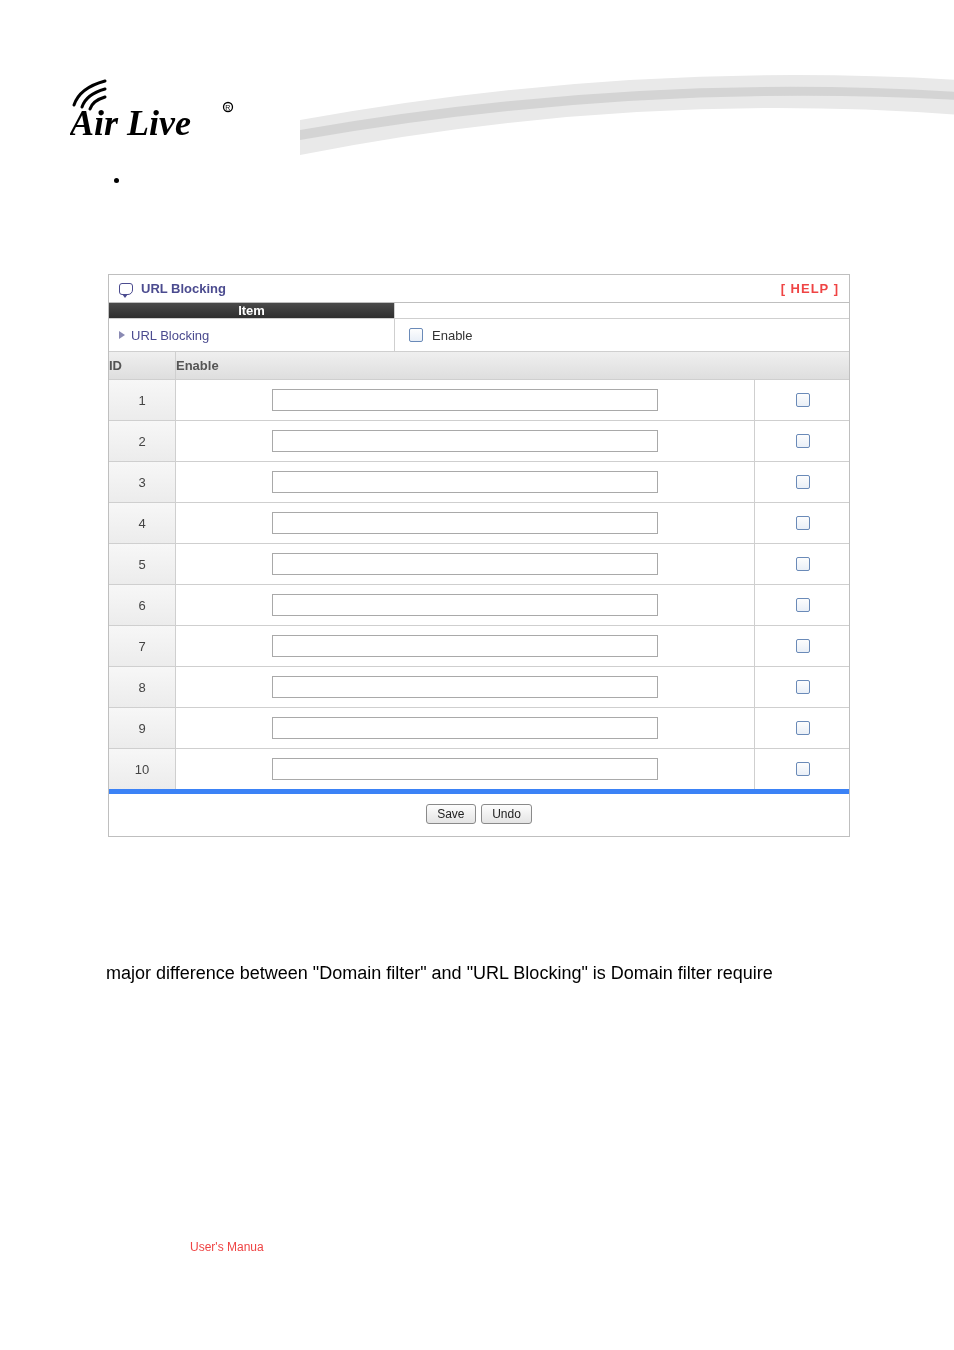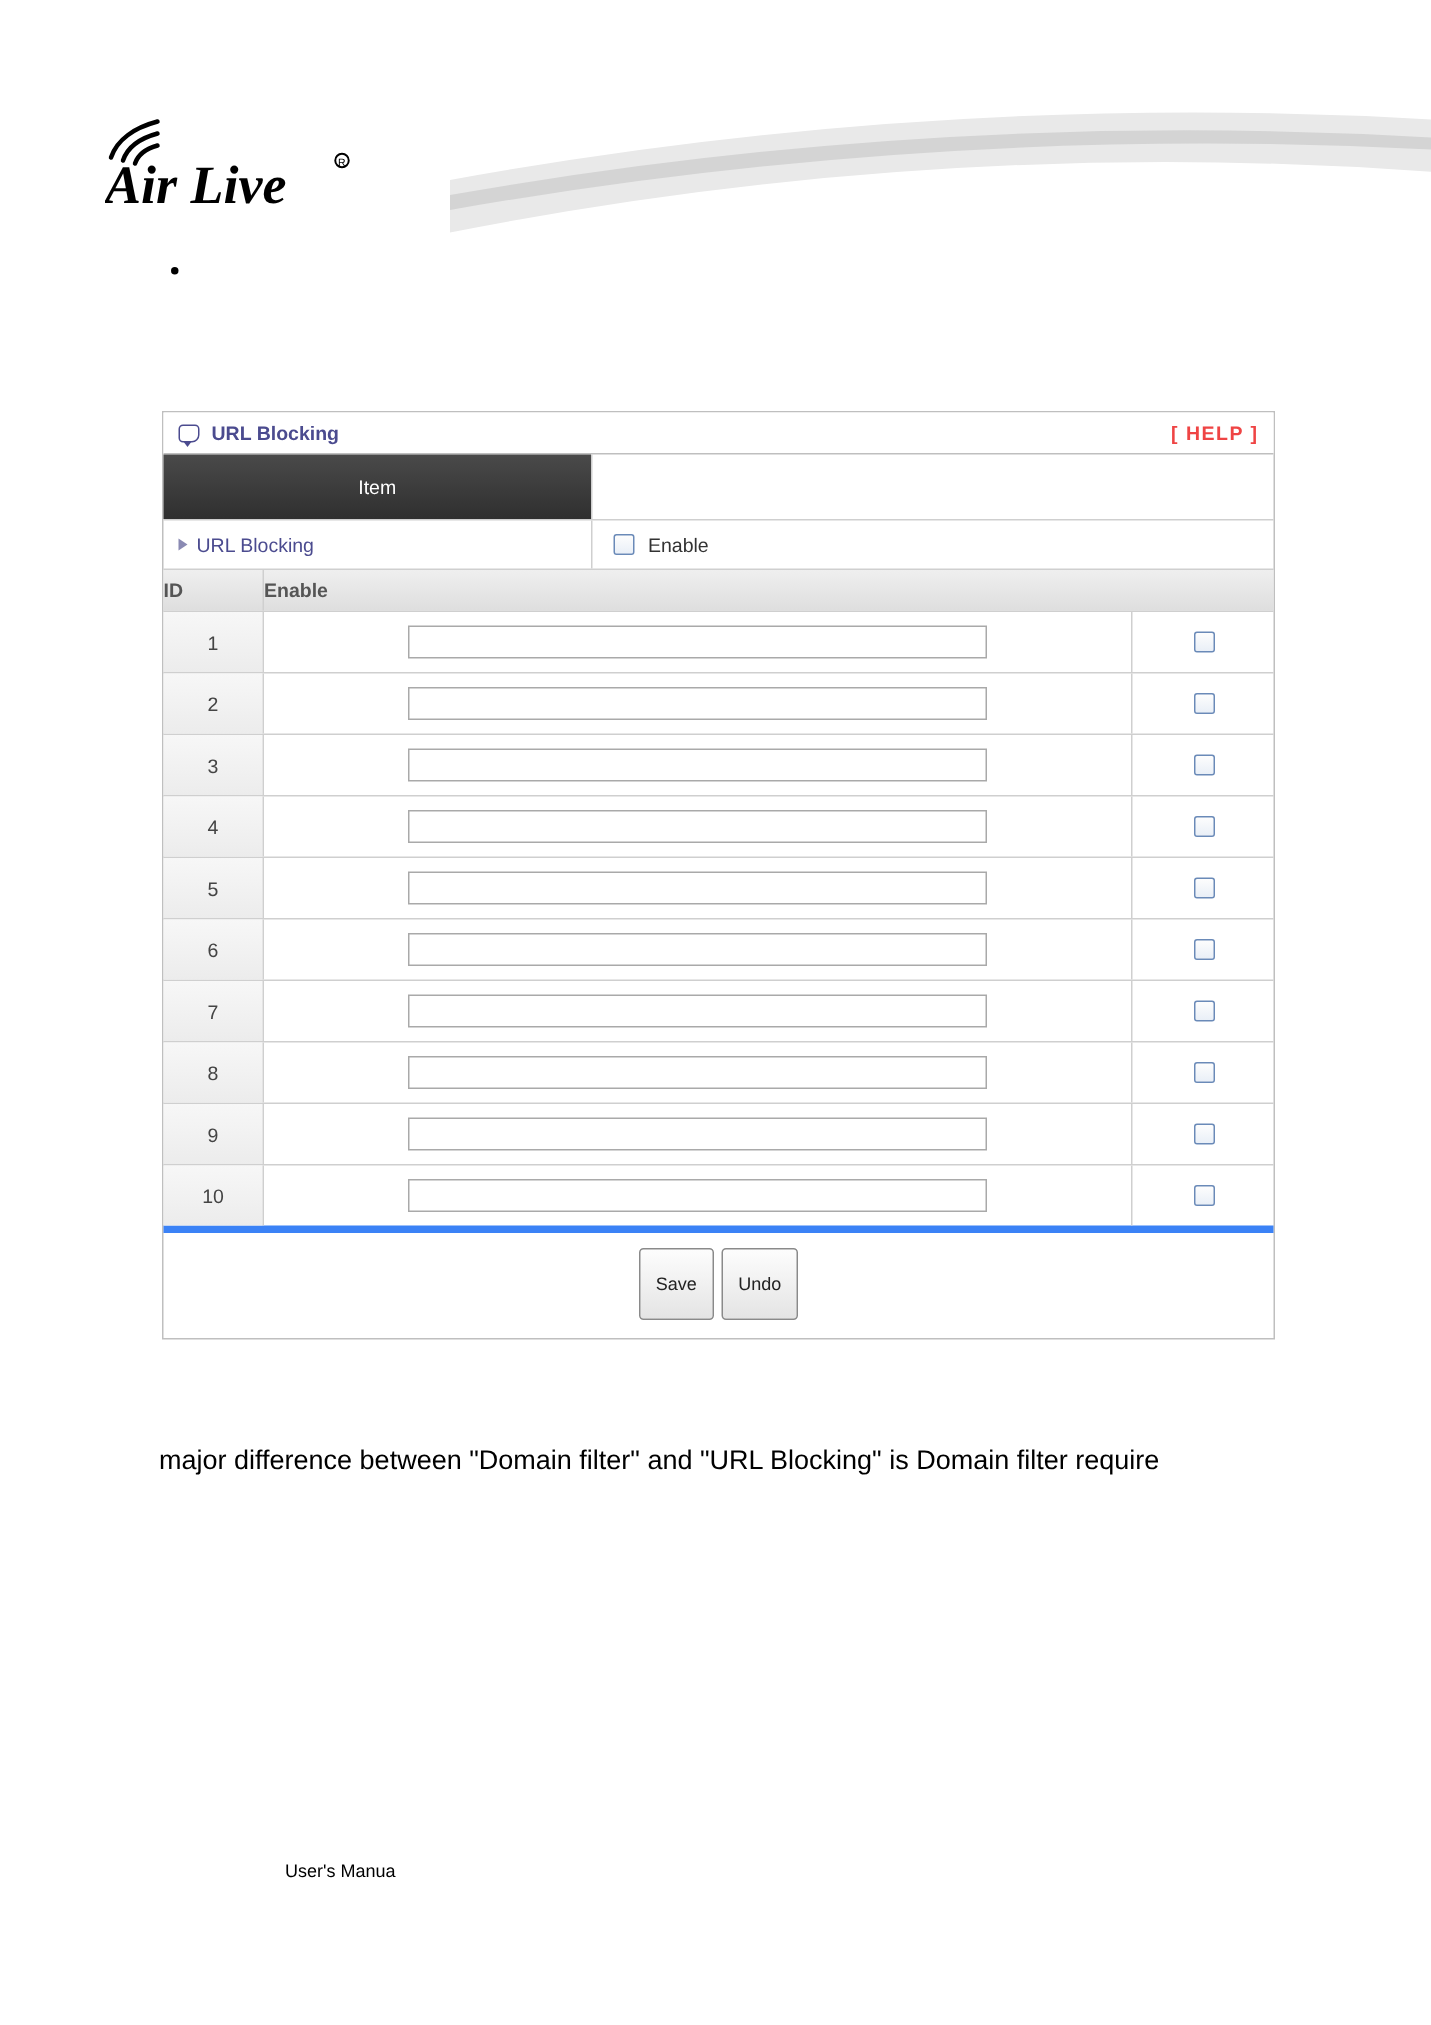--- a/index.html
+++ b/index.html
@@ -90,23 +90,23 @@
   }
   .row {
     display: flex;
     align-items: stretch;
     border-bottom: 1px solid #cfcfcf;
   }
   .row:last-child { border-bottom: none; }
   .dark-row .cell {
     background: linear-gradient(#4a4a4a, #2f2f2f);
     color: #fff;
-    font-weight: normal;
+    font-weight: bold;
     text-align: center;
-    padding: 14px 10px;
+    padding: 0 10px;
   }
   .cell {
     padding: 6px 10px;
     display: flex;
     align-items: center;
     box-sizing: border-box;
   }
   .item-col { width: 286px; border-right: 1px solid #cfcfcf; }
   .setting-col { flex: 1; }
 
@@ -158,21 +158,21 @@
     width:14px;
     height:14px;
   }
 
   .button-row {
     text-align: center;
     padding: 10px 0 12px;
   }
   .btn {
     display: inline-block;
-    padding: 16px 10px;
+    padding: 2px 10px;
     border: 1px solid #8a8a8a;
     background: linear-gradient(#fdfdfd, #e4e4e4);
     border-radius: 3px;
     font-size: 12px;
     color: #222;
     margin: 0 1px;
     cursor: pointer;
   }
 
   input[type=checkbox] {
@@ -193,21 +193,21 @@
     font-size: 18px;
     color: #000;
     line-height: 1.5;
   }
 
   .footer {
     position: absolute;
     left: 190px;
     bottom: 96px;
     font-size: 12px;
-    color: #000000;
+    color: #ef4444;
   }
 </style>
 </head>
 <body>
 
 <div class="page">
 
   <div class="logo-wrap">
     <svg class="logo-svg" width="170" height="70" viewBox="0 0 170 70">
       <path d="M35 6 C 20 10, 8 18, 4 30" stroke="#000" stroke-width="3" fill="none" stroke-linecap="round"></path>

